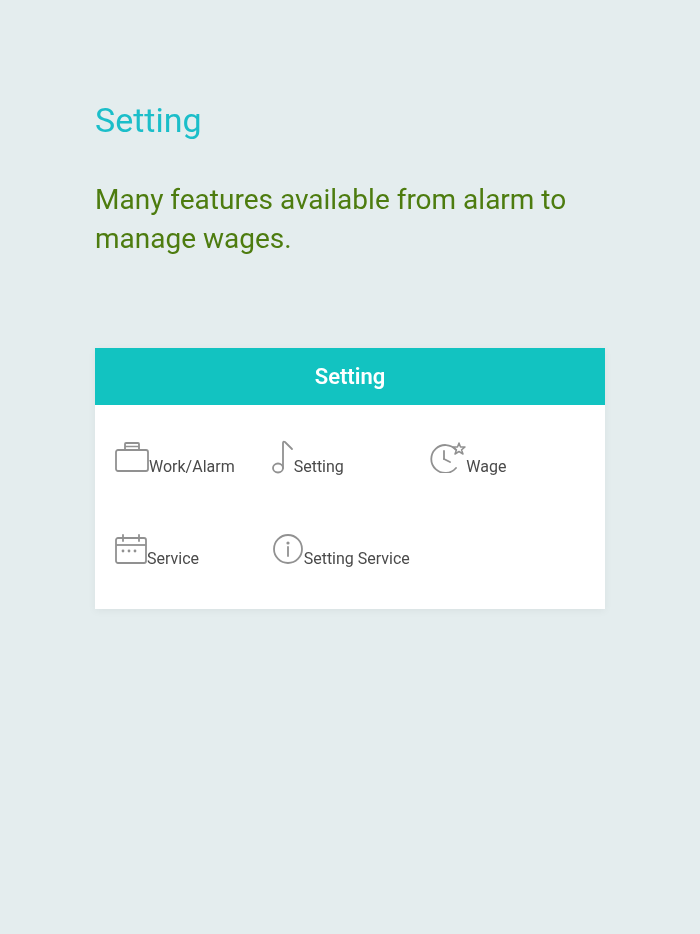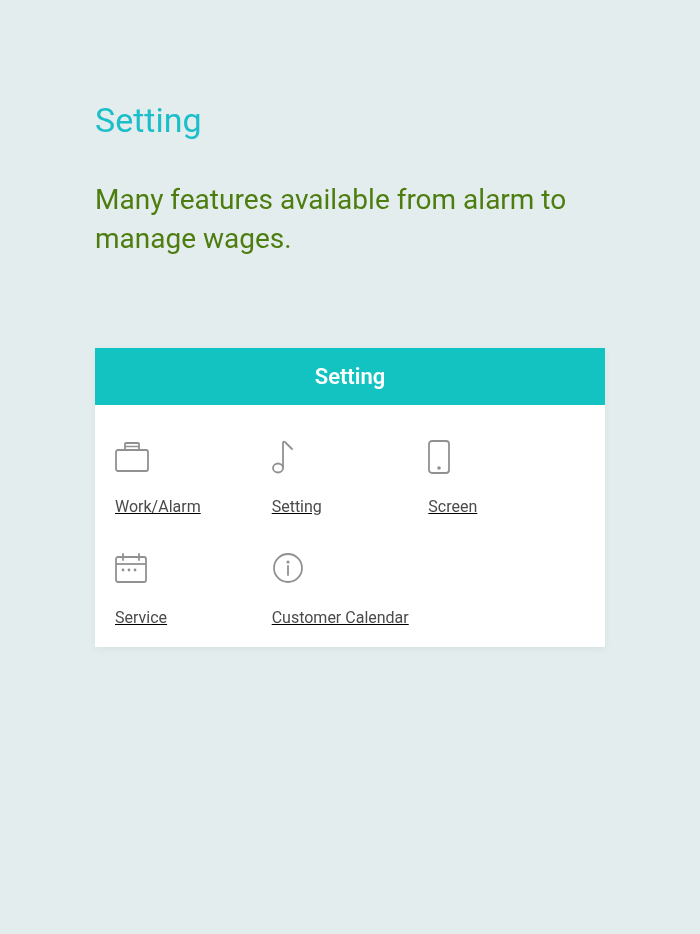--- a/index.html
+++ b/index.html
@@ -94,24 +94,23 @@
     .grid-section {
       padding: 30px 20px 20px 20px;
     }
     .grid {
       display: grid;
       grid-template-columns: repeat(3, 1fr);
       gap: 30px 0;
     }
     .grid-item {
       display: flex;
-      flex-direction: column;
-      align-items: flex-start;
+      flex-direction: row;
+      align-items: center;
       cursor: pointer;
-      text-decoration: underline;
     }
     .grid-icon {
       height: 44px;
       display: flex;
       align-items: center;
       justify-content: center;
       margin-bottom: 18px;
     }
     .grid-label {
       font-size: 16px;
@@ -153,30 +152,32 @@
       <div class="grid-item">
         <div class="grid-icon">
           <svg width="22" height="34" viewBox="0 0 22 34" fill="none">
             <ellipse cx="6" cy="28" rx="5" ry="4.5" stroke="#919191" stroke-width="1.8"></ellipse>
             <path d="M11 28 L11 3 Q11 1 13 2 L20 9" stroke="#919191" stroke-width="1.8" fill="none" stroke-linecap="round"></path>
           </svg>
         </div>
         <div class="grid-label">Setting</div>
       </div>
 
-
-      <div class="grid-item">
-        <div class="grid-icon">
-          <svg width="22" height="34" viewBox="0 0 22 34" fill="none">
-            <rect x="1" y="1" width="20" height="32" rx="3" stroke="#919191" stroke-width="1.8"></rect>
-            <circle cx="11" cy="28" r="1.8" fill="#919191"></circle>
-          </svg>
-        </div>
-        <div class="grid-label">Screen</div>
-      </div>
+      <div class="grid-item">
+        <div class="grid-icon">
+          <svg width="38" height="32" viewBox="0 0 38 32" fill="none">
+            <path d="M 28 9 A 14 14 0 1 0 28 27" stroke="#919191" stroke-width="1.8" fill="none" stroke-linecap="round"></path>
+            <line x1="16" y1="10" x2="16" y2="18" stroke="#919191" stroke-width="1.8" stroke-linecap="round"></line>
+            <line x1="16" y1="18" x2="22" y2="21" stroke="#919191" stroke-width="1.8" stroke-linecap="round"></line>
+            <path d="M31 2 L32.5 6 L37 6 L33.5 8.8 L35 13 L31 10.5 L27 13 L28.5 8.8 L25 6 L29.5 6 Z" stroke="#919191" stroke-width="1.5" fill="none" stroke-linejoin="round"></path>
+          </svg>
+        </div>
+        <div class="grid-label">Wage</div>
+      </div>
+
 
       <div class="grid-item">
         <div class="grid-icon">
           <svg width="32" height="30" viewBox="0 0 32 30" fill="none">
             <rect x="1" y="4" width="30" height="25" rx="2" stroke="#919191" stroke-width="1.8"></rect>
             <line x1="1" y1="11" x2="31" y2="11" stroke="#919191" stroke-width="1.8"></line>
             <line x1="8" y1="1" x2="8" y2="7" stroke="#919191" stroke-width="1.8" stroke-linecap="round"></line>
             <line x1="24" y1="1" x2="24" y2="7" stroke="#919191" stroke-width="1.8" stroke-linecap="round"></line>
             <circle cx="8" cy="17" r="1.4" fill="#919191"></circle>
             <circle cx="14" cy="17" r="1.4" fill="#919191"></circle>
@@ -188,18 +189,18 @@
 
 
       <div class="grid-item">
         <div class="grid-icon">
           <svg width="32" height="32" viewBox="0 0 32 32" fill="none">
             <circle cx="16" cy="16" r="14" stroke="#919191" stroke-width="1.8"></circle>
             <circle cx="16" cy="10" r="1.6" fill="#919191"></circle>
             <line x1="16" y1="14" x2="16" y2="23" stroke="#919191" stroke-width="1.8" stroke-linecap="round"></line>
           </svg>
         </div>
-        <div class="grid-label">Customer Calendar</div>
+        <div class="grid-label">Setting Service</div>
       </div>
 
     </div>
   </div>
 </div>
 
 </body></html>

